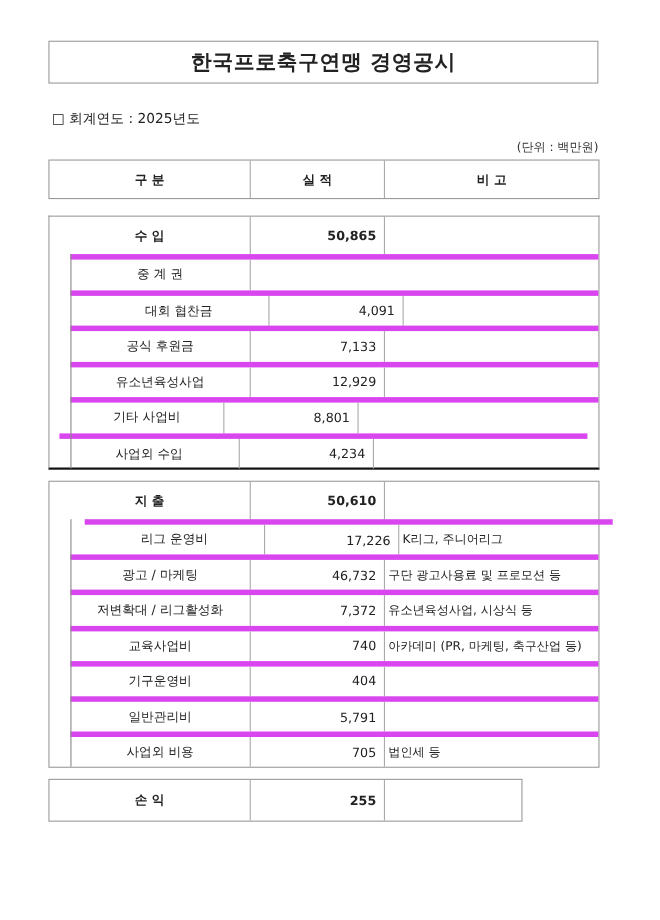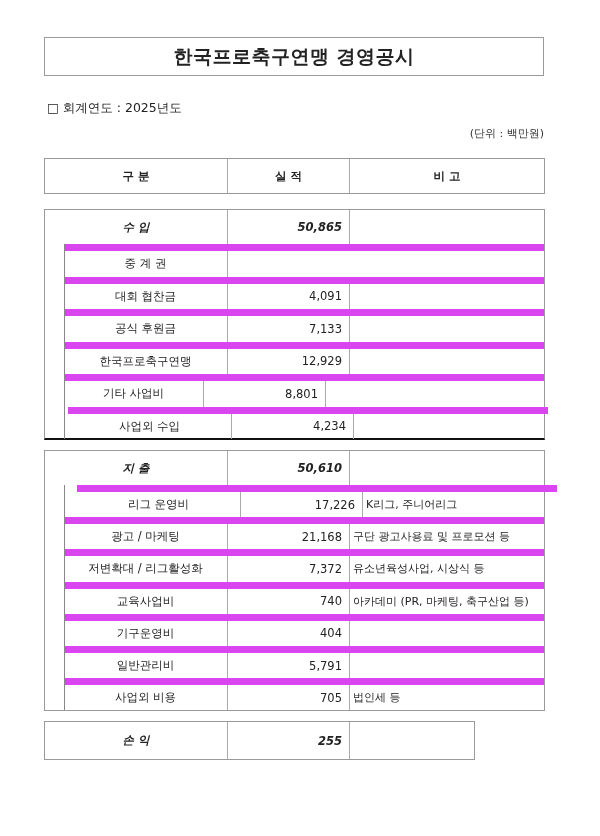--- a/index.html
+++ b/index.html
@@ -1,27 +1,27 @@
 <!DOCTYPE html>
 <html><head>
 <meta charset="utf-8">
 <style>
   html,body{margin:0;padding:0;background:#fff;}
   body{width:600px;height:836px;position:relative;font-family:"DejaVu Sans","Liberation Sans",sans-serif;color:#222;overflow:hidden;}
   .abs{position:absolute;box-sizing:border-box;}
   .title-box{left:44px;top:37px;width:500px;height:39px;border:1px solid #9a9a9a;display:flex;align-items:center;justify-content:center;font-size:19px;font-weight:bold;letter-spacing:0.5px;}
   .year{left:47px;top:100px;font-size:12.5px;}
   .unit{right:56px;top:126px;font-size:11px;color:#333;}
-  .tbl{border:1px solid #9a9a9a;margin-top:13px;}
-  .row{position:absolute;box-sizing:border-box;display:flex;border-top:7px solid #d946ef;}
+  .tbl{border:1px solid #9a9a9a;}
+  .row{position:absolute;box-sizing:border-box;display:flex;border-top:5px solid #d946ef;}
   .cell{box-sizing:border-box;display:flex;align-items:center;font-size:11.5px;height:100%;}
   .c1{justify-content:center;border-right:1px solid #aaa;}
   .c2{justify-content:flex-end;padding-right:7px;width:122px;border-right:1px solid #aaa;text-align:center;}
   .c3{flex:1;padding-left:3px;font-size:11px;}
-  .bold{font-weight:bold;font-style:italic;}
+  .bold{font-weight:bold;}
   .hdr .c1,.hdr .c2,.hdr .c3{justify-content:center;font-weight:bold;font-size:11.5px;padding:0;}
 </style>
 </head>
 <body>
 
 <div class="abs title-box">한국프로축구연맹 경영공시</div>
 <div class="abs year">□ 회계연도 : 2025년도</div>
 <div class="abs unit">(단위 : 백만원)</div>
 
 <div class="abs tbl" style="left:44px;top:145px;width:501px;height:36px;">
@@ -36,41 +36,41 @@
   <div class="row" style="left:0;top:0;width:100%;height:34px;border-top:none;">
     <div class="cell c1 bold" style="width:183px;">수      입</div>
     <div class="cell c2 bold">50,865</div>
     <div class="cell c3"></div>
   </div>
   <div id="income-rows">
       <div class="row" style="left: 19px; top: 34px; width: calc(100% - 19px); height: 32.5px;">
         <div class="cell c1" style="width:164px;">중  계  권</div>
         <div class="cell c3"></div>
       </div>
-      <div class="row" style="left: 19px; top: 66.5px; width: calc(100% - 19px); height: 32.5px;">
+      <div class="row" style="left: 19px; top: 66.5px; width: calc(100% - 19px); height: 32.5px; padding-left: 17px;">
         <div class="cell c1" style="width:164px;">대회 협찬금</div>
         <div class="cell c2">4,091</div>
         <div class="cell c3"></div>
       </div>
       <div class="row" style="left: 19px; top: 99px; width: calc(100% - 19px); height: 32.5px;">
         <div class="cell c1" style="width:164px;">공식 후원금</div>
         <div class="cell c2">7,133</div>
         <div class="cell c3"></div>
       </div>
       <div class="row" style="left: 19px; top: 131.5px; width: calc(100% - 19px); height: 32.5px;">
-        <div class="cell c1" style="width:164px;">한국프로축구연맹</div>
+        <div class="cell c1" style="width:164px;">유소년육성사업</div>
         <div class="cell c2">12,929</div>
         <div class="cell c3"></div>
       </div>
       <div class="row" style="left: 19px; top: 164px; width: calc(100% - 19px); height: 32.5px;">
         <div class="cell c1" style="width:140px;">기타 사업비</div>
         <div class="cell c2">8,801</div>
         <div class="cell c3"></div>
       </div>
-      <div class="row" style="left: 23px; top: 196.5px; width: calc(100% - 19px); height: 32.5px;">
+      <div class="row" style="left: 9px; top: 196.5px; width: calc(100% - 19px); height: 32.5px;">
         <div class="cell c1" style="width:164px;">사업외 수입</div>
         <div class="cell c2">4,234</div>
         <div class="cell c3"></div>
       </div>
     </div>
   <div class="abs" style="left:19px;top:34px;width:1px;height:195px;background:#888;"></div>
 </div>
 
 <div class="abs tbl" style="left:44px;top:437px;width:501px;height:261px;">
   <div class="row" style="left:0;top:0;width:100%;height:34px;border-top:none;">
@@ -79,21 +79,21 @@
     <div class="cell c3"></div>
   </div>
   <div id="expense-rows">
       <div class="row" style="left: 32px; top: 34px; width: calc(100% - 19px); height: 32.2px;">
         <div class="cell c1" style="width:164px;">리그 운영비</div>
         <div class="cell c2">17,226</div>
         <div class="cell c3">K리그, 주니어리그</div>
       </div>
       <div class="row" style="left: 19px; top: 66.2px; width: calc(100% - 19px); height: 32.2px;">
         <div class="cell c1" style="width:164px;">광고 / 마케팅</div>
-        <div class="cell c2">21,168</div>
+        <div class="cell c2">46,732</div>
         <div class="cell c3">구단 광고사용료 및 프로모션 등</div>
       </div>
       <div class="row" style="left: 19px; top: 98.4px; width: calc(100% - 19px); height: 32.2px;">
         <div class="cell c1" style="width:164px;">저변확대 / 리그활성화</div>
         <div class="cell c2">7,372</div>
         <div class="cell c3">유소년육성사업,  시상식 등</div>
       </div>
       <div class="row" style="left: 19px; top: 130.6px; width: calc(100% - 19px); height: 32.2px;">
         <div class="cell c1" style="width:164px;">교육사업비</div>
         <div class="cell c2">740</div>

